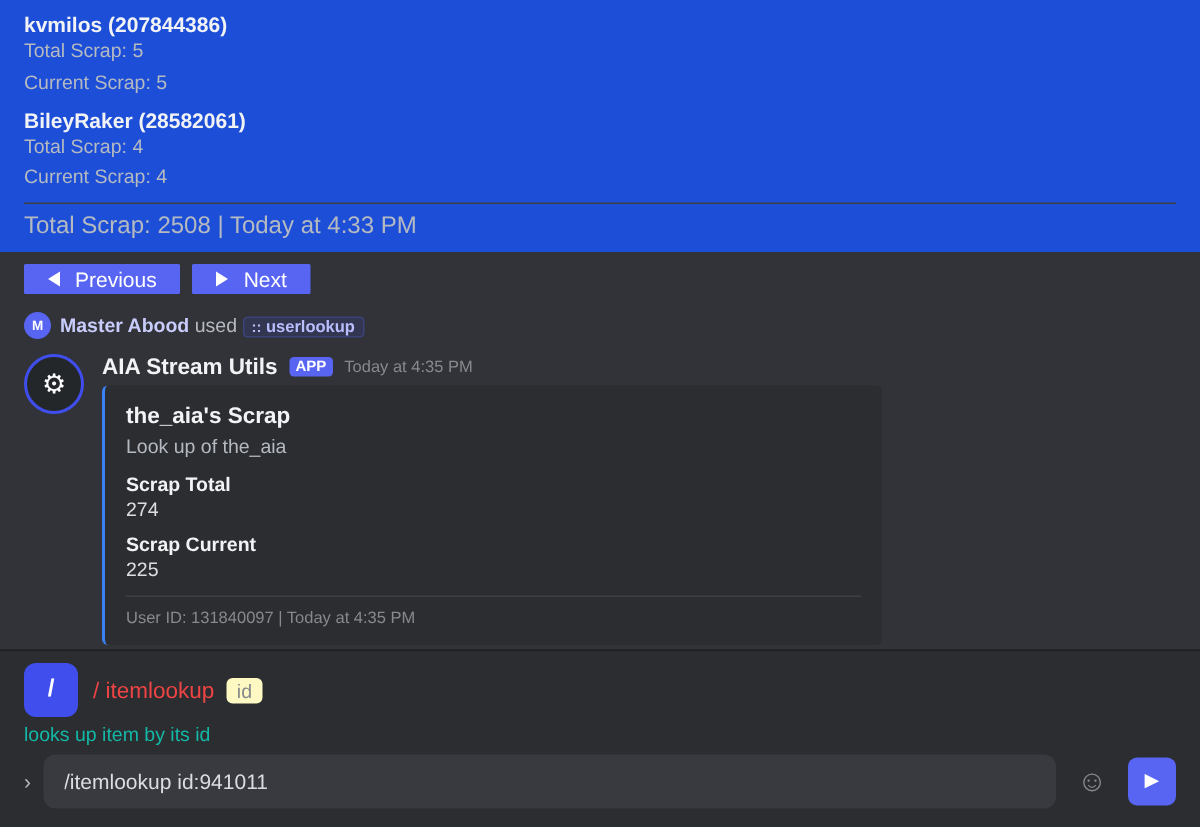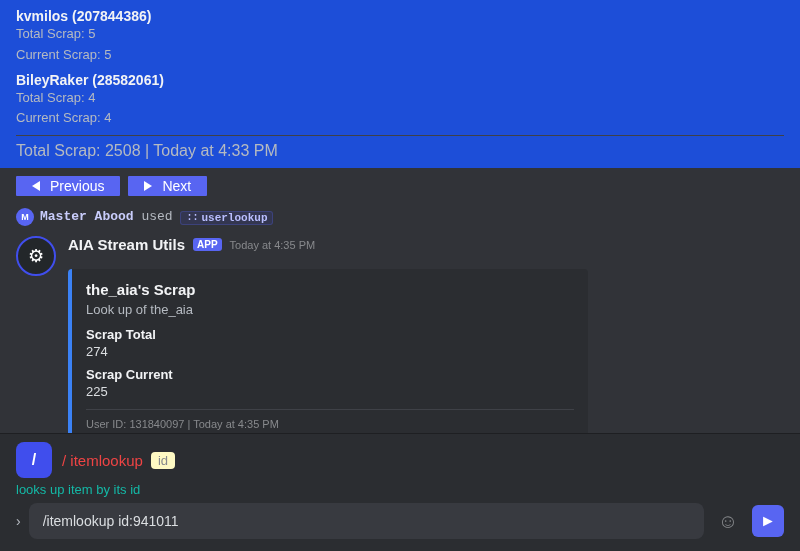--- a/index.html
+++ b/index.html
@@ -116,21 +116,20 @@
       justify-content: center;
       font-size: 9px;
       color: white;
       font-weight: 700;
       flex-shrink: 0;
     }
 
     .command-used-text {
       color: #b5bac1;
       font-size: 13px;
-      font-family: Liberation Mono, monospace;
     }
 
     .command-used-text .user-name-inline {
       color: #c9cdfb;
       font-weight: 600;
       cursor: pointer;
     }
 
     .slash-badge {
       display: inline-flex;
@@ -174,21 +173,21 @@
     }
 
     .bot-content {
       flex: 1;
     }
 
     .bot-header {
       display: flex;
       align-items: center;
       gap: 8px;
-      margin-bottom: 16px;
+      margin-bottom: 4px;
     }
 
     .bot-name {
       font-weight: 700;
       color: #f2f3f5;
       font-size: 15px;
     }
 
     .app-tag {
       background: #5865f2;
@@ -200,21 +199,21 @@
       text-transform: uppercase;
     }
 
     .bot-timestamp {
       color: #87898c;
       font-size: 11px;
     }
 
     .embed {
       background: #2b2d31;
-      border-left: 4px solid #3b82f6;
+      border-left: 2px solid #3b82f6;
       border-radius: 4px;
       padding: 12px 14px;
       max-width: 520px;
     }
 
     .embed-title {
       font-weight: 700;
       color: #f2f3f5;
       font-size: 15px;
       margin-bottom: 4px;

